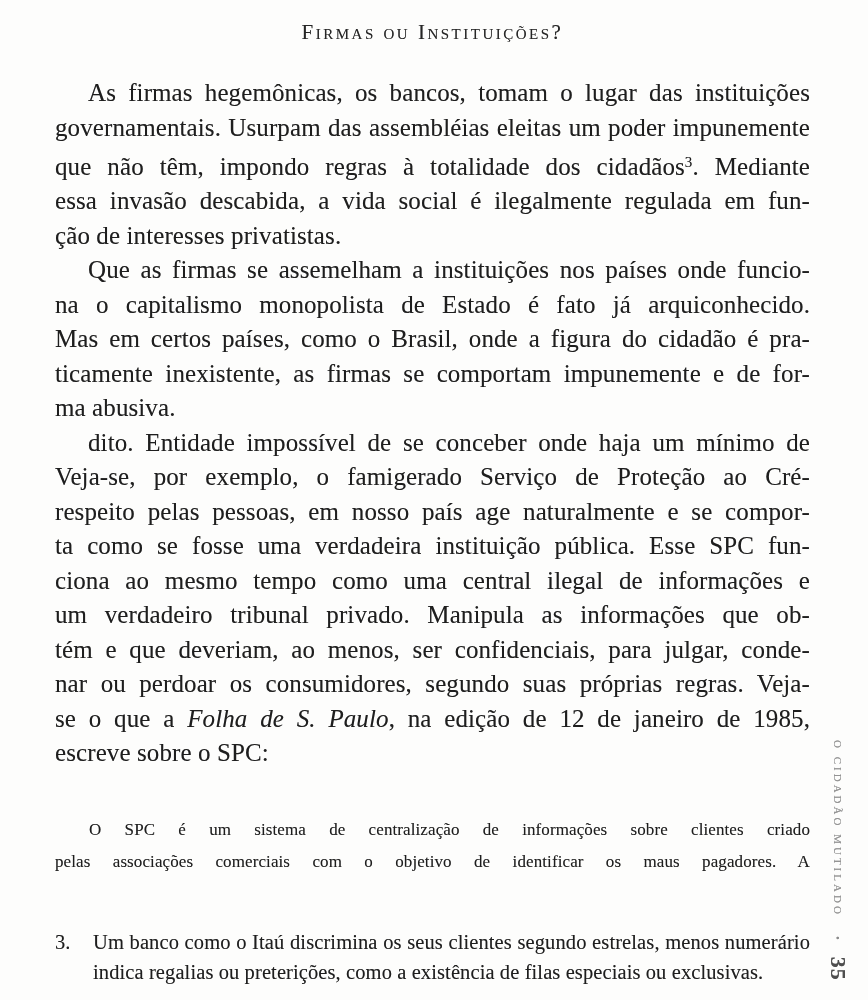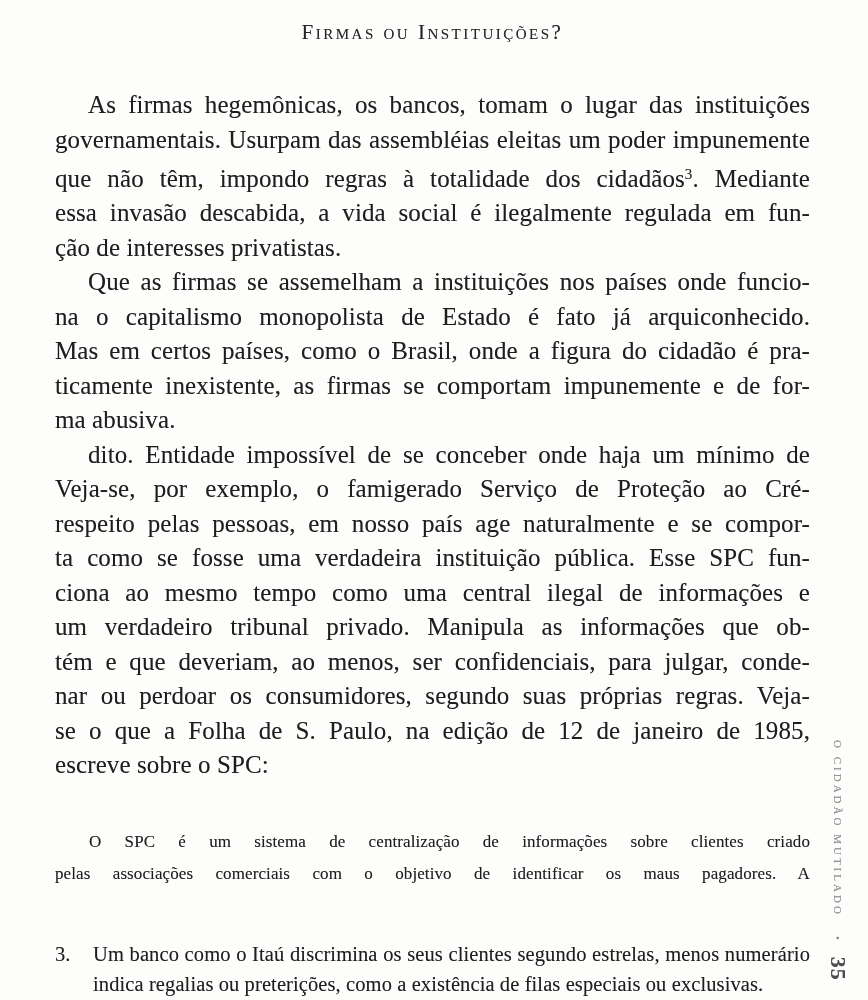--- a/index.html
+++ b/index.html
@@ -20,36 +20,36 @@
     top: 20px; left: 55px; width: 755px;
     text-align: center;
     font-variant-caps: small-caps;
     font-size: 21px;
     letter-spacing: 2.5px;
     color: #262626;
   }
 
   .body-col {
     position: absolute;
-    left: 55px; top: 88px; width: 755px;
+    left: 55px; top: 76px; width: 755px;
     font-size: 25px;
     letter-spacing: 0.1px;
   }
   .tline {
     line-height: 34.5px;
     text-align: justify;
     text-align-last: justify;
     white-space: normal;
   }
   .tline.last { text-align-last: left; }
   .justify-all .tline.last { text-align-last: justify; }
   .para > .tline:first-child { text-indent: 33px; }
 
   .sup { font-size: 0.6em; vertical-align: 0.5em; }
-  .ital { }
+  .ital { font-style: italic; }
 
   .quote {
     margin-top: 43px;
     font-size: 17px;
   }
   .quote .tline { line-height: 32px; }
   .quote > .tline:first-child { text-indent: 34px; }
 
   .footnote {
     margin-top: 49px;

